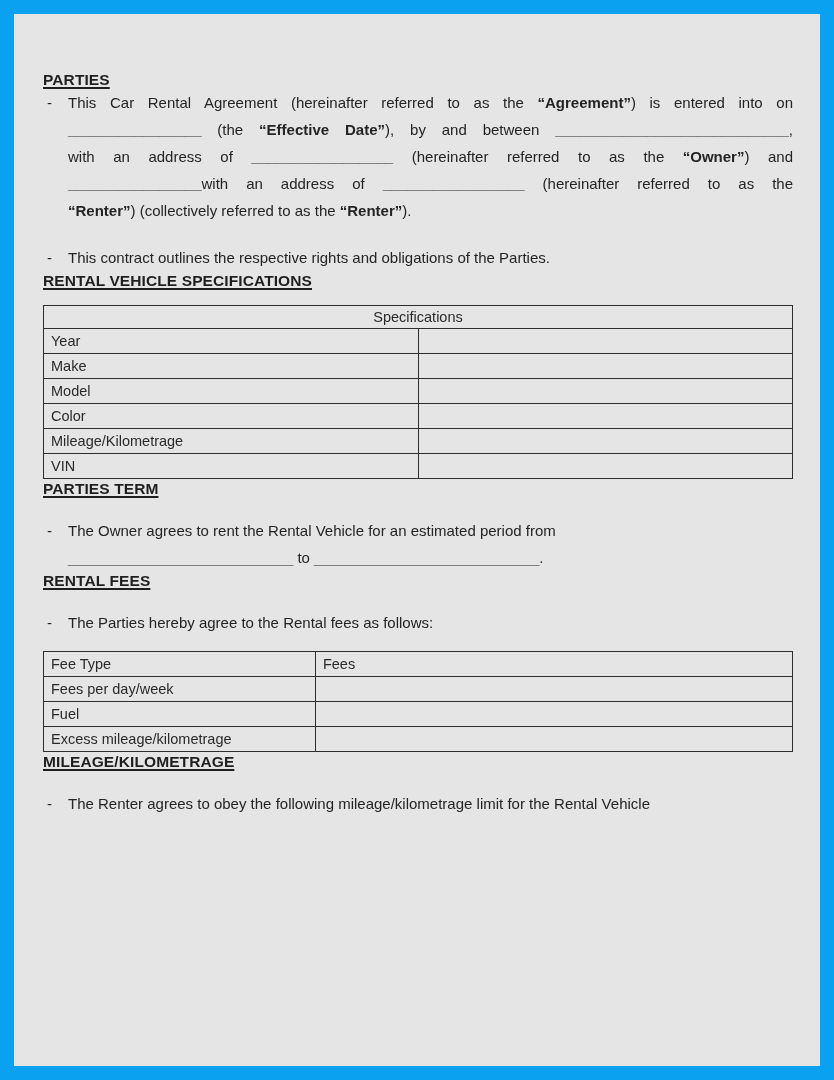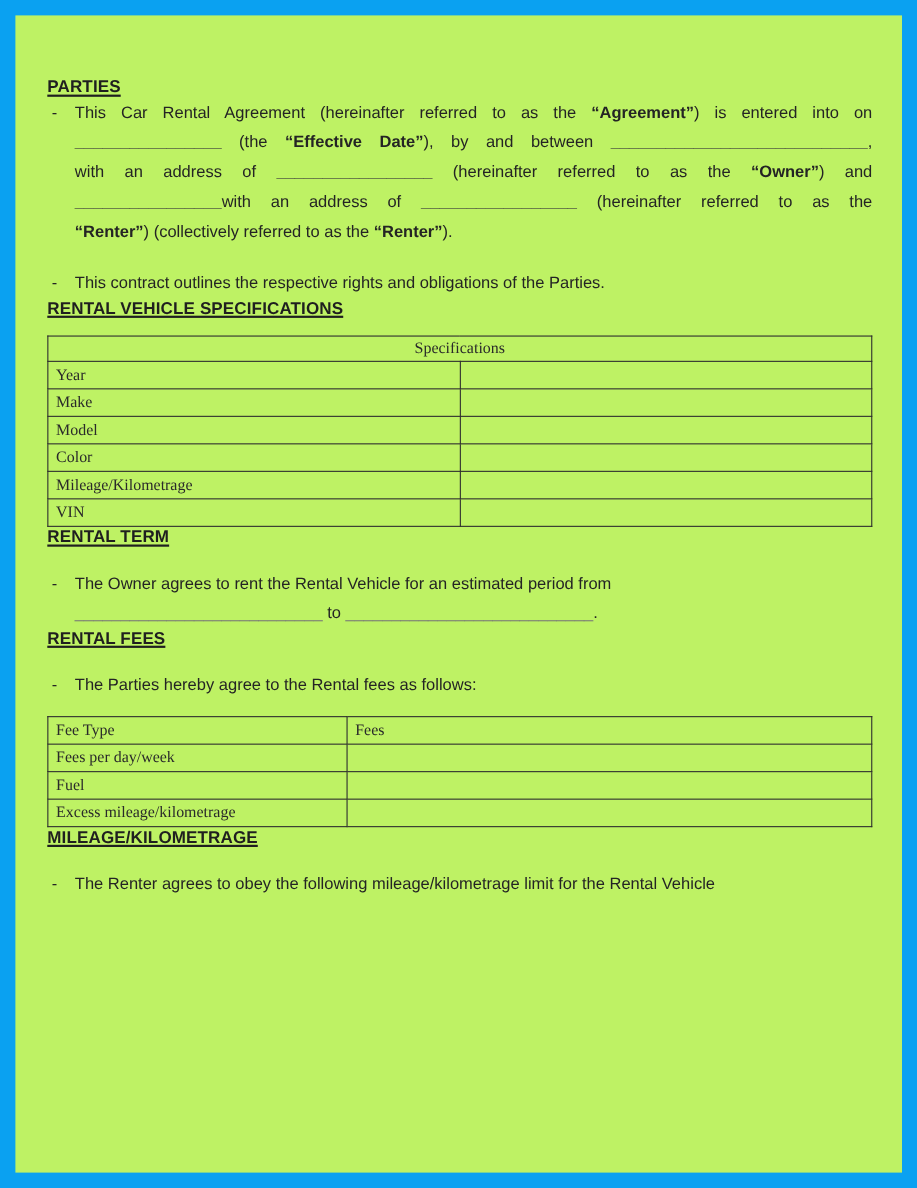--- a/index.html
+++ b/index.html
@@ -11,21 +11,21 @@
   .frame {
     width: 834px;
     height: 1080px;
     background: #0aa1f1;
     box-sizing: border-box;
     padding: 14px;
   }
   .page {
     width: 100%;
     height: 100%;
-    background: #bef264;
+    background: #e5e5e5;
     box-sizing: border-box;
     overflow: hidden;
   }
   .content {
     box-sizing: border-box;
     padding: 56px 27px 0 29px;
     color: #242424;
   }
   h2.section {
     font-size: 15.5px;
@@ -86,21 +86,20 @@
     font-size: 14.5px;
     color: #2a2a2a;
     table-layout: fixed;
   }
   table.doc-table td {
     border: 1.6px solid #2e2e2e;
     padding: 1px 7px;
     height: 22px;
     vertical-align: middle;
     overflow: hidden;
-    font-family: Liberation Serif, serif;
   }
   table.specs td.span-header { text-align: center; height: 20px; }
   table.specs td.label-col { width: 25.5%; }
   table.fees td.label-col { width: 34.3%; }
 </style>
 </head>
 <body>
 
 <div class="frame">
   <div class="page">
@@ -151,21 +150,21 @@
             <td class="label-col">Mileage/Kilometrage</td>
             <td></td>
           </tr>
           <tr>
             <td class="label-col">VIN</td>
             <td></td>
           </tr>
         </tbody>
       </table>
 
-      <h2 class="section mt-rental-term">RENTAL TERM</h2>
+      <h2 class="section mt-rental-term">PARTIES TERM</h2>
 
       <div class="bullet mt-rt-bullet thin-blanks">
         <span class="marker">-</span>
         <div class="bullet-body">
           <div class="lline">The Owner agrees to rent the Rental Vehicle for an estimated period from</div>
           <div class="lline"><span class="blank">___________________________</span><span> to </span><span class="blank">___________________________</span><span>.</span></div>
         </div>
       </div>
 
       <h2 class="section mt-rental-fees">RENTAL FEES</h2>

